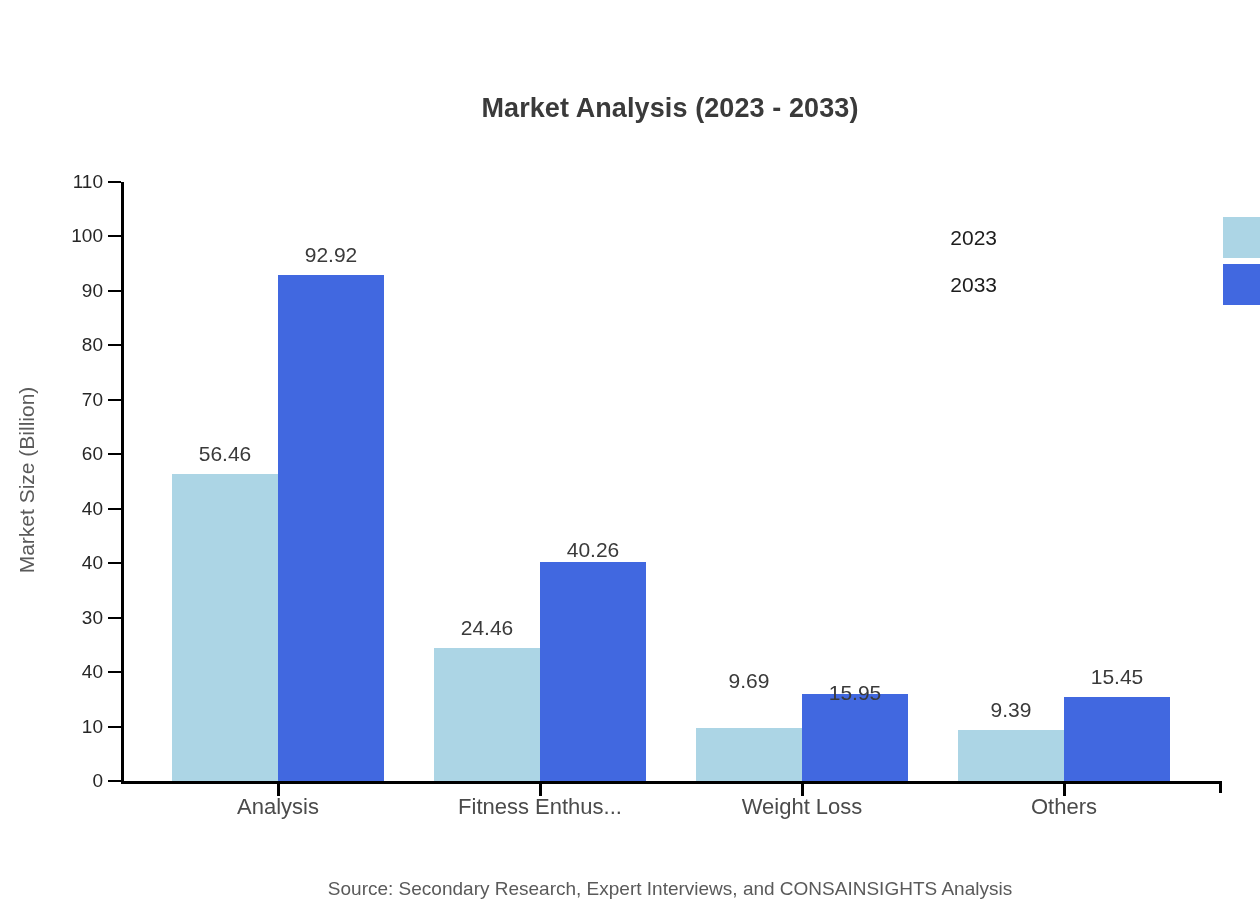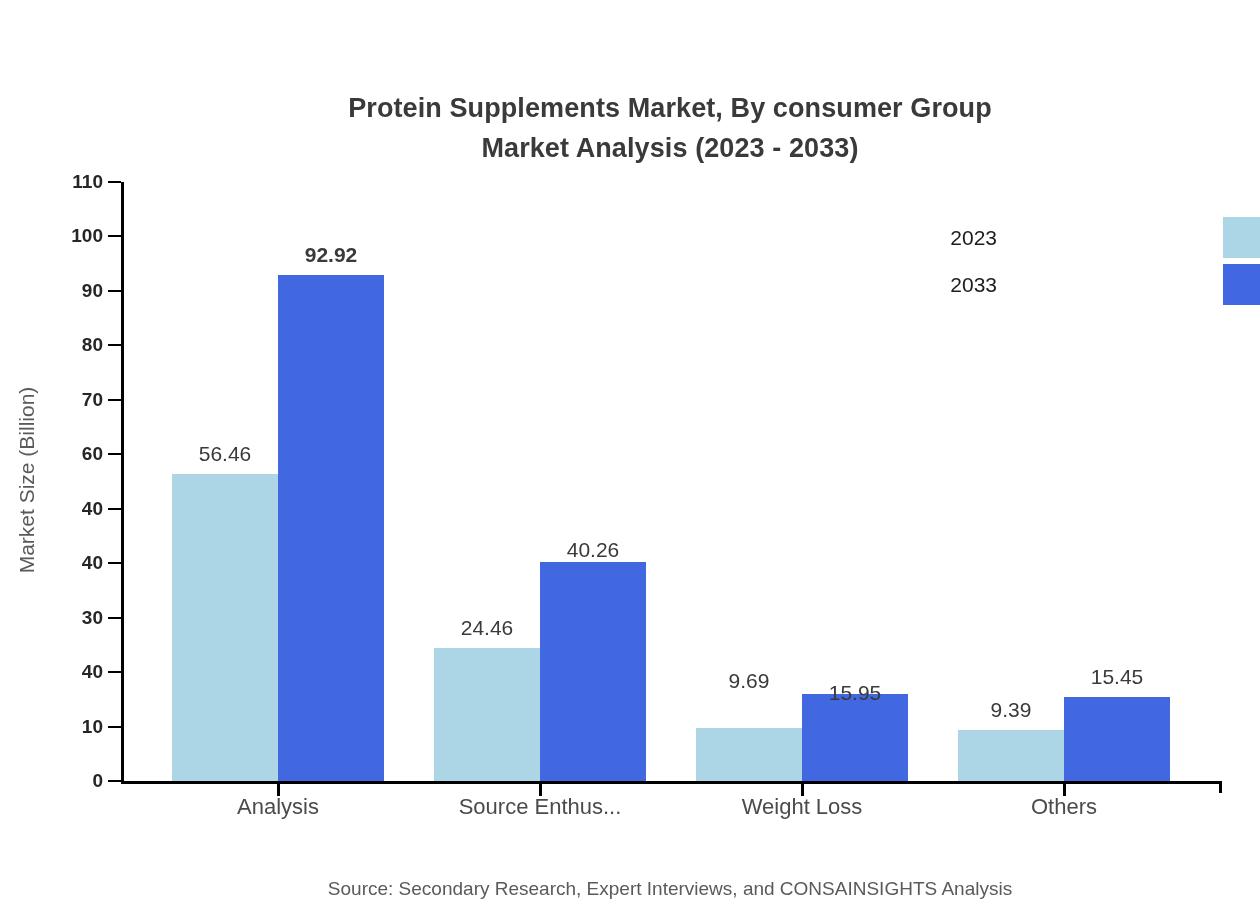--- a/index.html
+++ b/index.html
@@ -78,21 +78,20 @@
     background: #000000;
   }
   .ytick-label {
     position: absolute;
     right: 100%;
     margin-right: 18px;
     transform: translateY(-50%);
     font-size: 19px;
     color: #262626;
     white-space: nowrap;
-    font-weight: bold;
   }
   .ytick-row {
     position: absolute;
     left: 0;
     width: 0;
     height: 0;
   }
 
   .xtick {
     position: absolute;
@@ -182,21 +181,20 @@
     color: #5a5a5a;
     white-space: nowrap;
   }
 </style>
 </head>
 <body>
 
 <div id="page">
 
   <div class="chart-title">
-    <span>Protein Supplements Market, By consumer Group</span>
     <span class="line2">Market Analysis (2023 - 2033)</span>
   </div>
 
   <div class="y-axis-title">
     <span>Market Size (Billion)</span>
   </div>
 
   <div class="plot" id="plot">
     <div class="y-spine"></div>
     <div class="x-spine"></div>
@@ -248,39 +246,39 @@
         </div>
         <div class="ytick-row" style="top: 0px;">
           <div class="ytick" style="top: -1px;"></div>
           <div class="ytick-label">110</div>
         </div>
       </div>
     <div id="xticks">
         <div class="xtick" style="left: 156px;"></div>
         <div class="xcat-label" style="left: 157px;">Analysis</div>
         <div class="xtick" style="left: 418px;"></div>
-        <div class="xcat-label" style="left: 419px;">Source Enthus...</div>
+        <div class="xcat-label" style="left: 419px;">Fitness Enthus...</div>
         <div class="xtick" style="left: 680px;"></div>
         <div class="xcat-label" style="left: 681px;">Weight Loss</div>
         <div class="xtick" style="left: 942px;"></div>
         <div class="xcat-label" style="left: 943px;">Others</div>
       </div>
     <div id="bars">
         <div class="bar" title="2023 Athletes: 56.46" style="left: 51px; width: 106px; height: 307.45px; background: rgb(172, 213, 229);"></div>
         <div class="bar" title="2033 Athletes: 92.92" style="left: 157px; width: 106px; height: 505.992px; background: rgb(65, 104, 224);"></div>
         <div class="bar" title="2023 Fitness Enthus...: 24.46" style="left: 313px; width: 106px; height: 133.196px; background: rgb(172, 213, 229);"></div>
         <div class="bar" title="2033 Fitness Enthus...: 40.26" style="left: 419px; width: 106px; height: 219.234px; background: rgb(65, 104, 224);"></div>
         <div class="bar" title="2023 Weight Loss: 9.69" style="left: 575px; width: 106px; height: 52.7665px; background: rgb(172, 213, 229);"></div>
         <div class="bar" title="2033 Weight Loss: 15.95" style="left: 681px; width: 106px; height: 86.855px; background: rgb(65, 104, 224);"></div>
         <div class="bar" title="2023 Others: 9.39" style="left: 837px; width: 106px; height: 51.1328px; background: rgb(172, 213, 229);"></div>
         <div class="bar" title="2033 Others: 15.45" style="left: 943px; width: 106px; height: 84.1323px; background: rgb(65, 104, 224);"></div>
       </div>
     <div id="barlabels">
         <div class="bar-value" style="left: 104px; top: 283.55px;">56.46</div>
-        <div class="bar-value" style="left: 210px; top: 85.0084px; font-weight: bold;">92.92</div>
+        <div class="bar-value" style="left: 210px; top: 85.0084px;">92.92</div>
         <div class="bar-value" style="left: 366px; top: 457.804px;">24.46</div>
         <div class="bar-value" style="left: 472px; top: 380px;">40.26</div>
         <div class="bar-value" style="left: 628px; top: 511px;">9.69</div>
         <div class="bar-value" style="left: 734px; top: 523px;">15.95</div>
         <div class="bar-value" style="left: 890px; top: 539.867px;">9.39</div>
         <div class="bar-value" style="left: 996px; top: 506.868px;">15.45</div>
       </div>
   </div>
 
   <div class="legend" id="legend">

